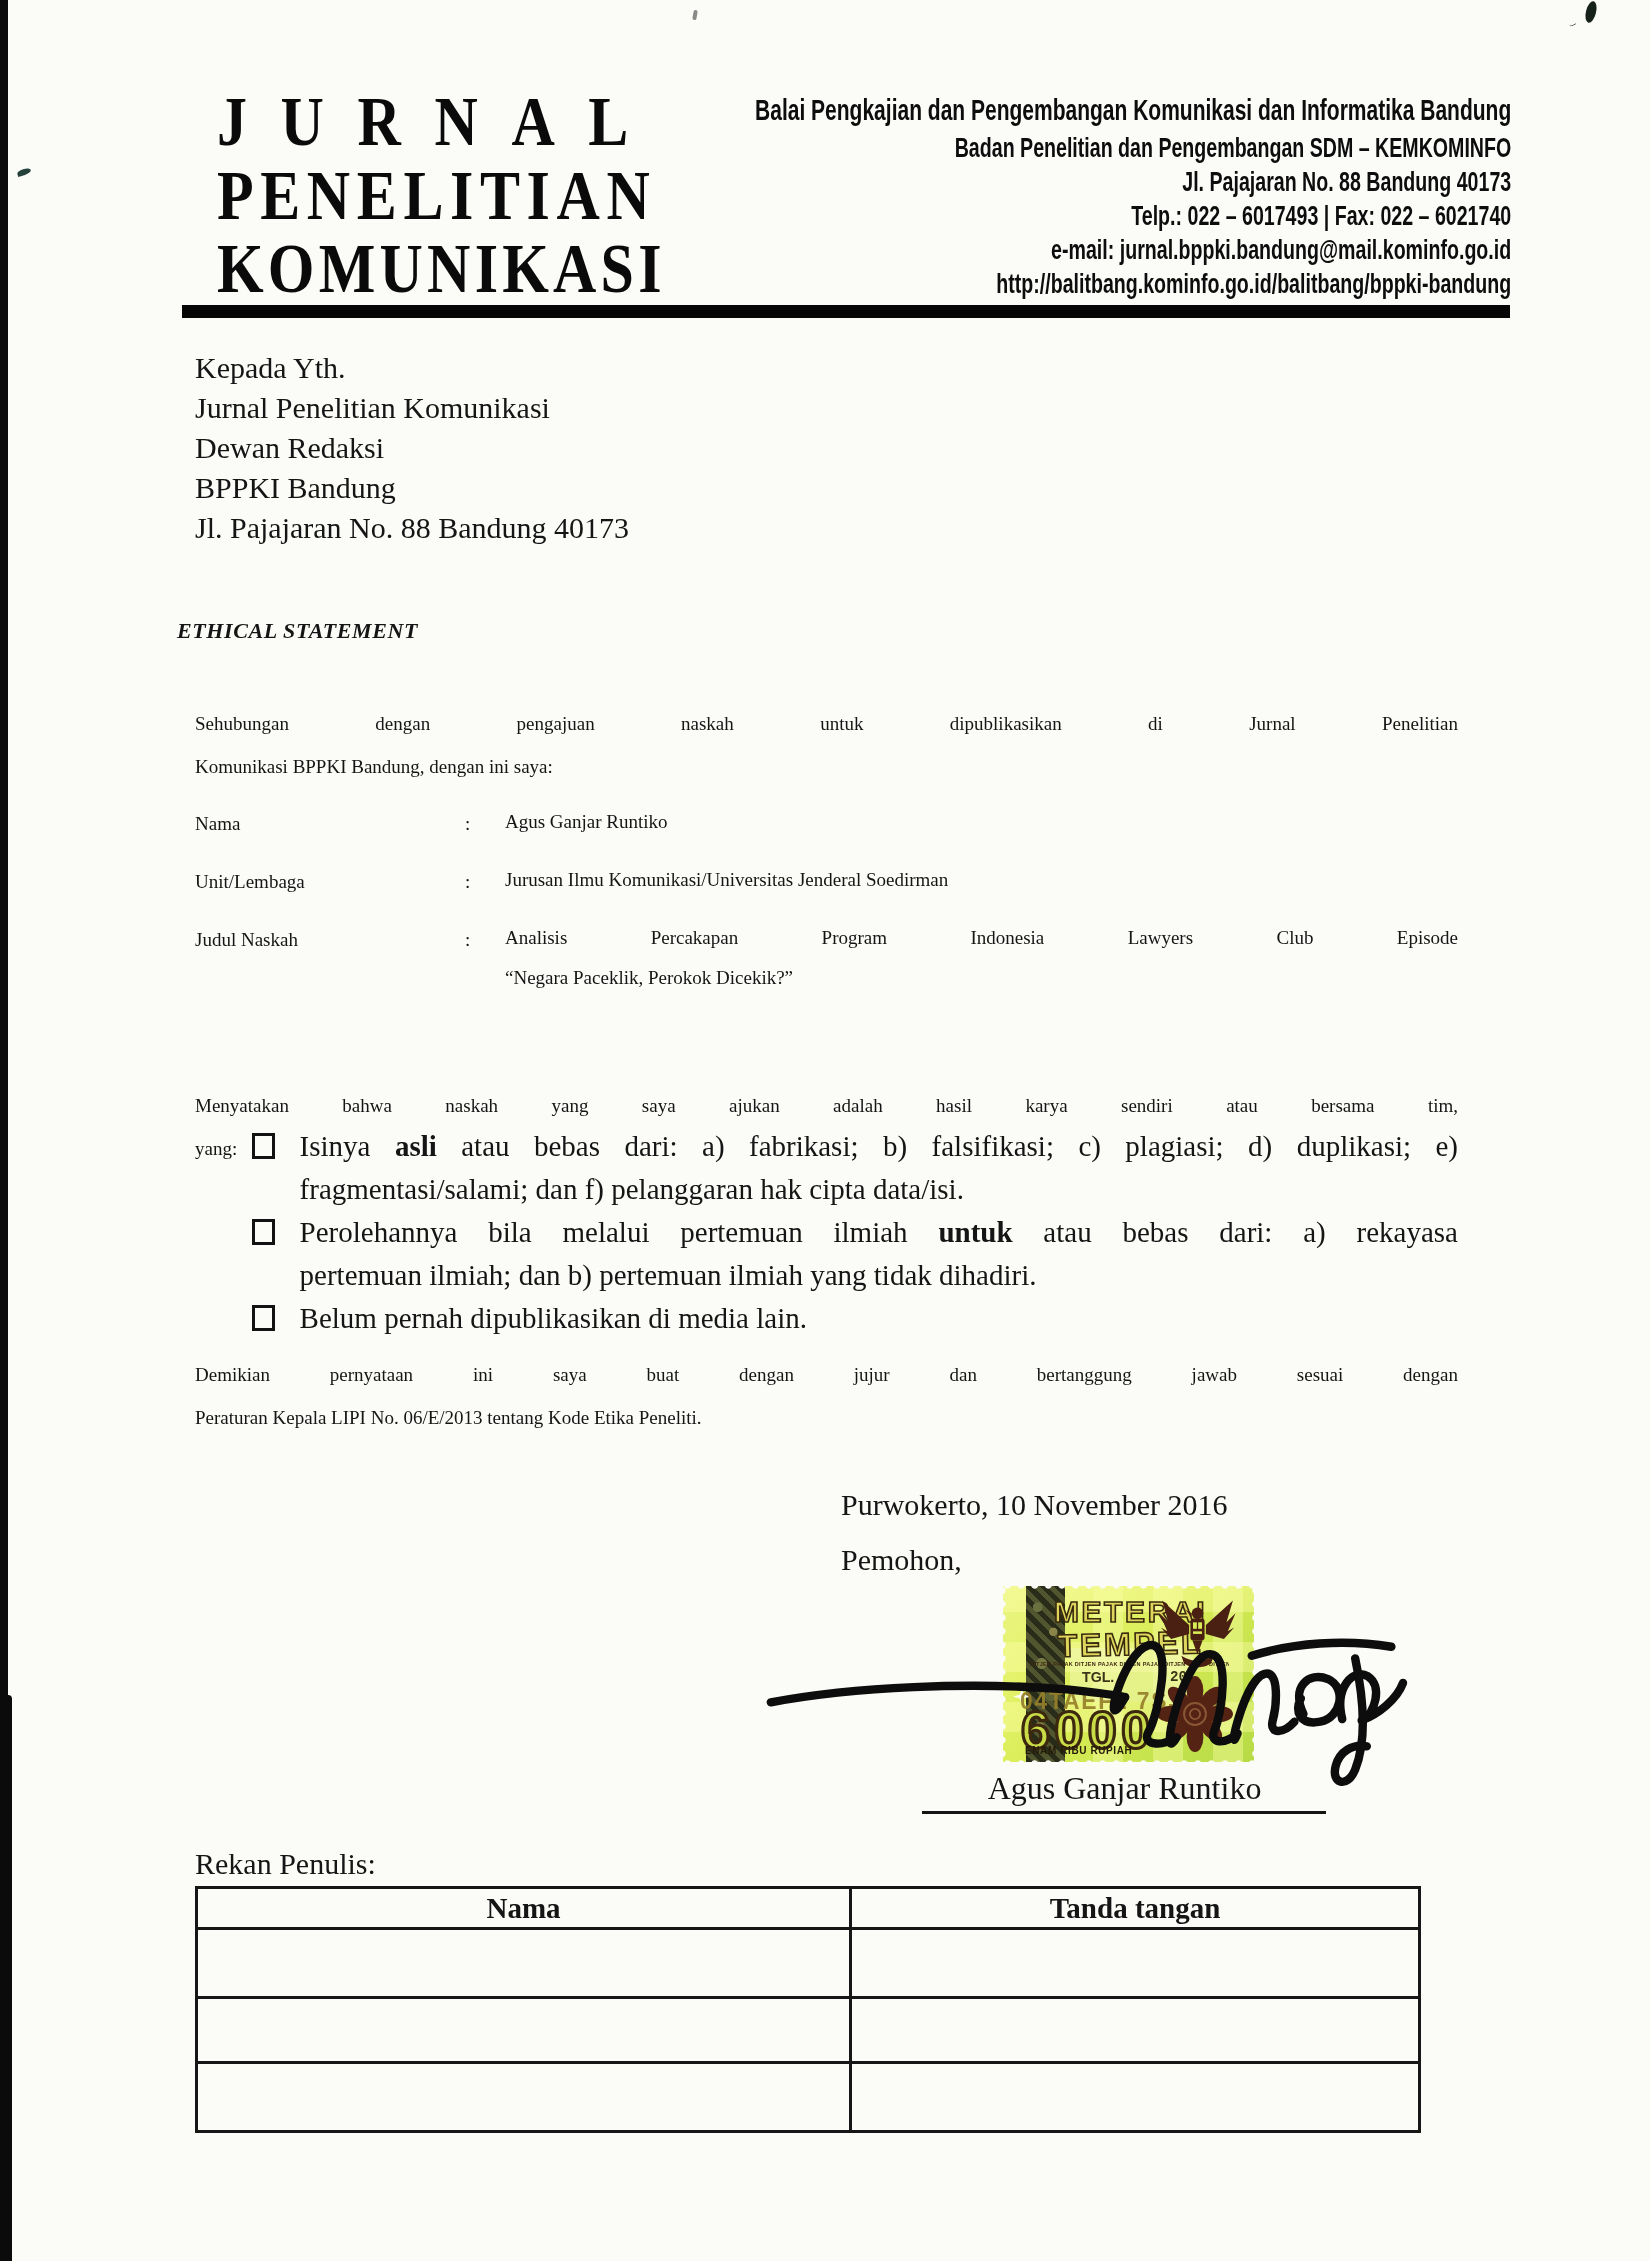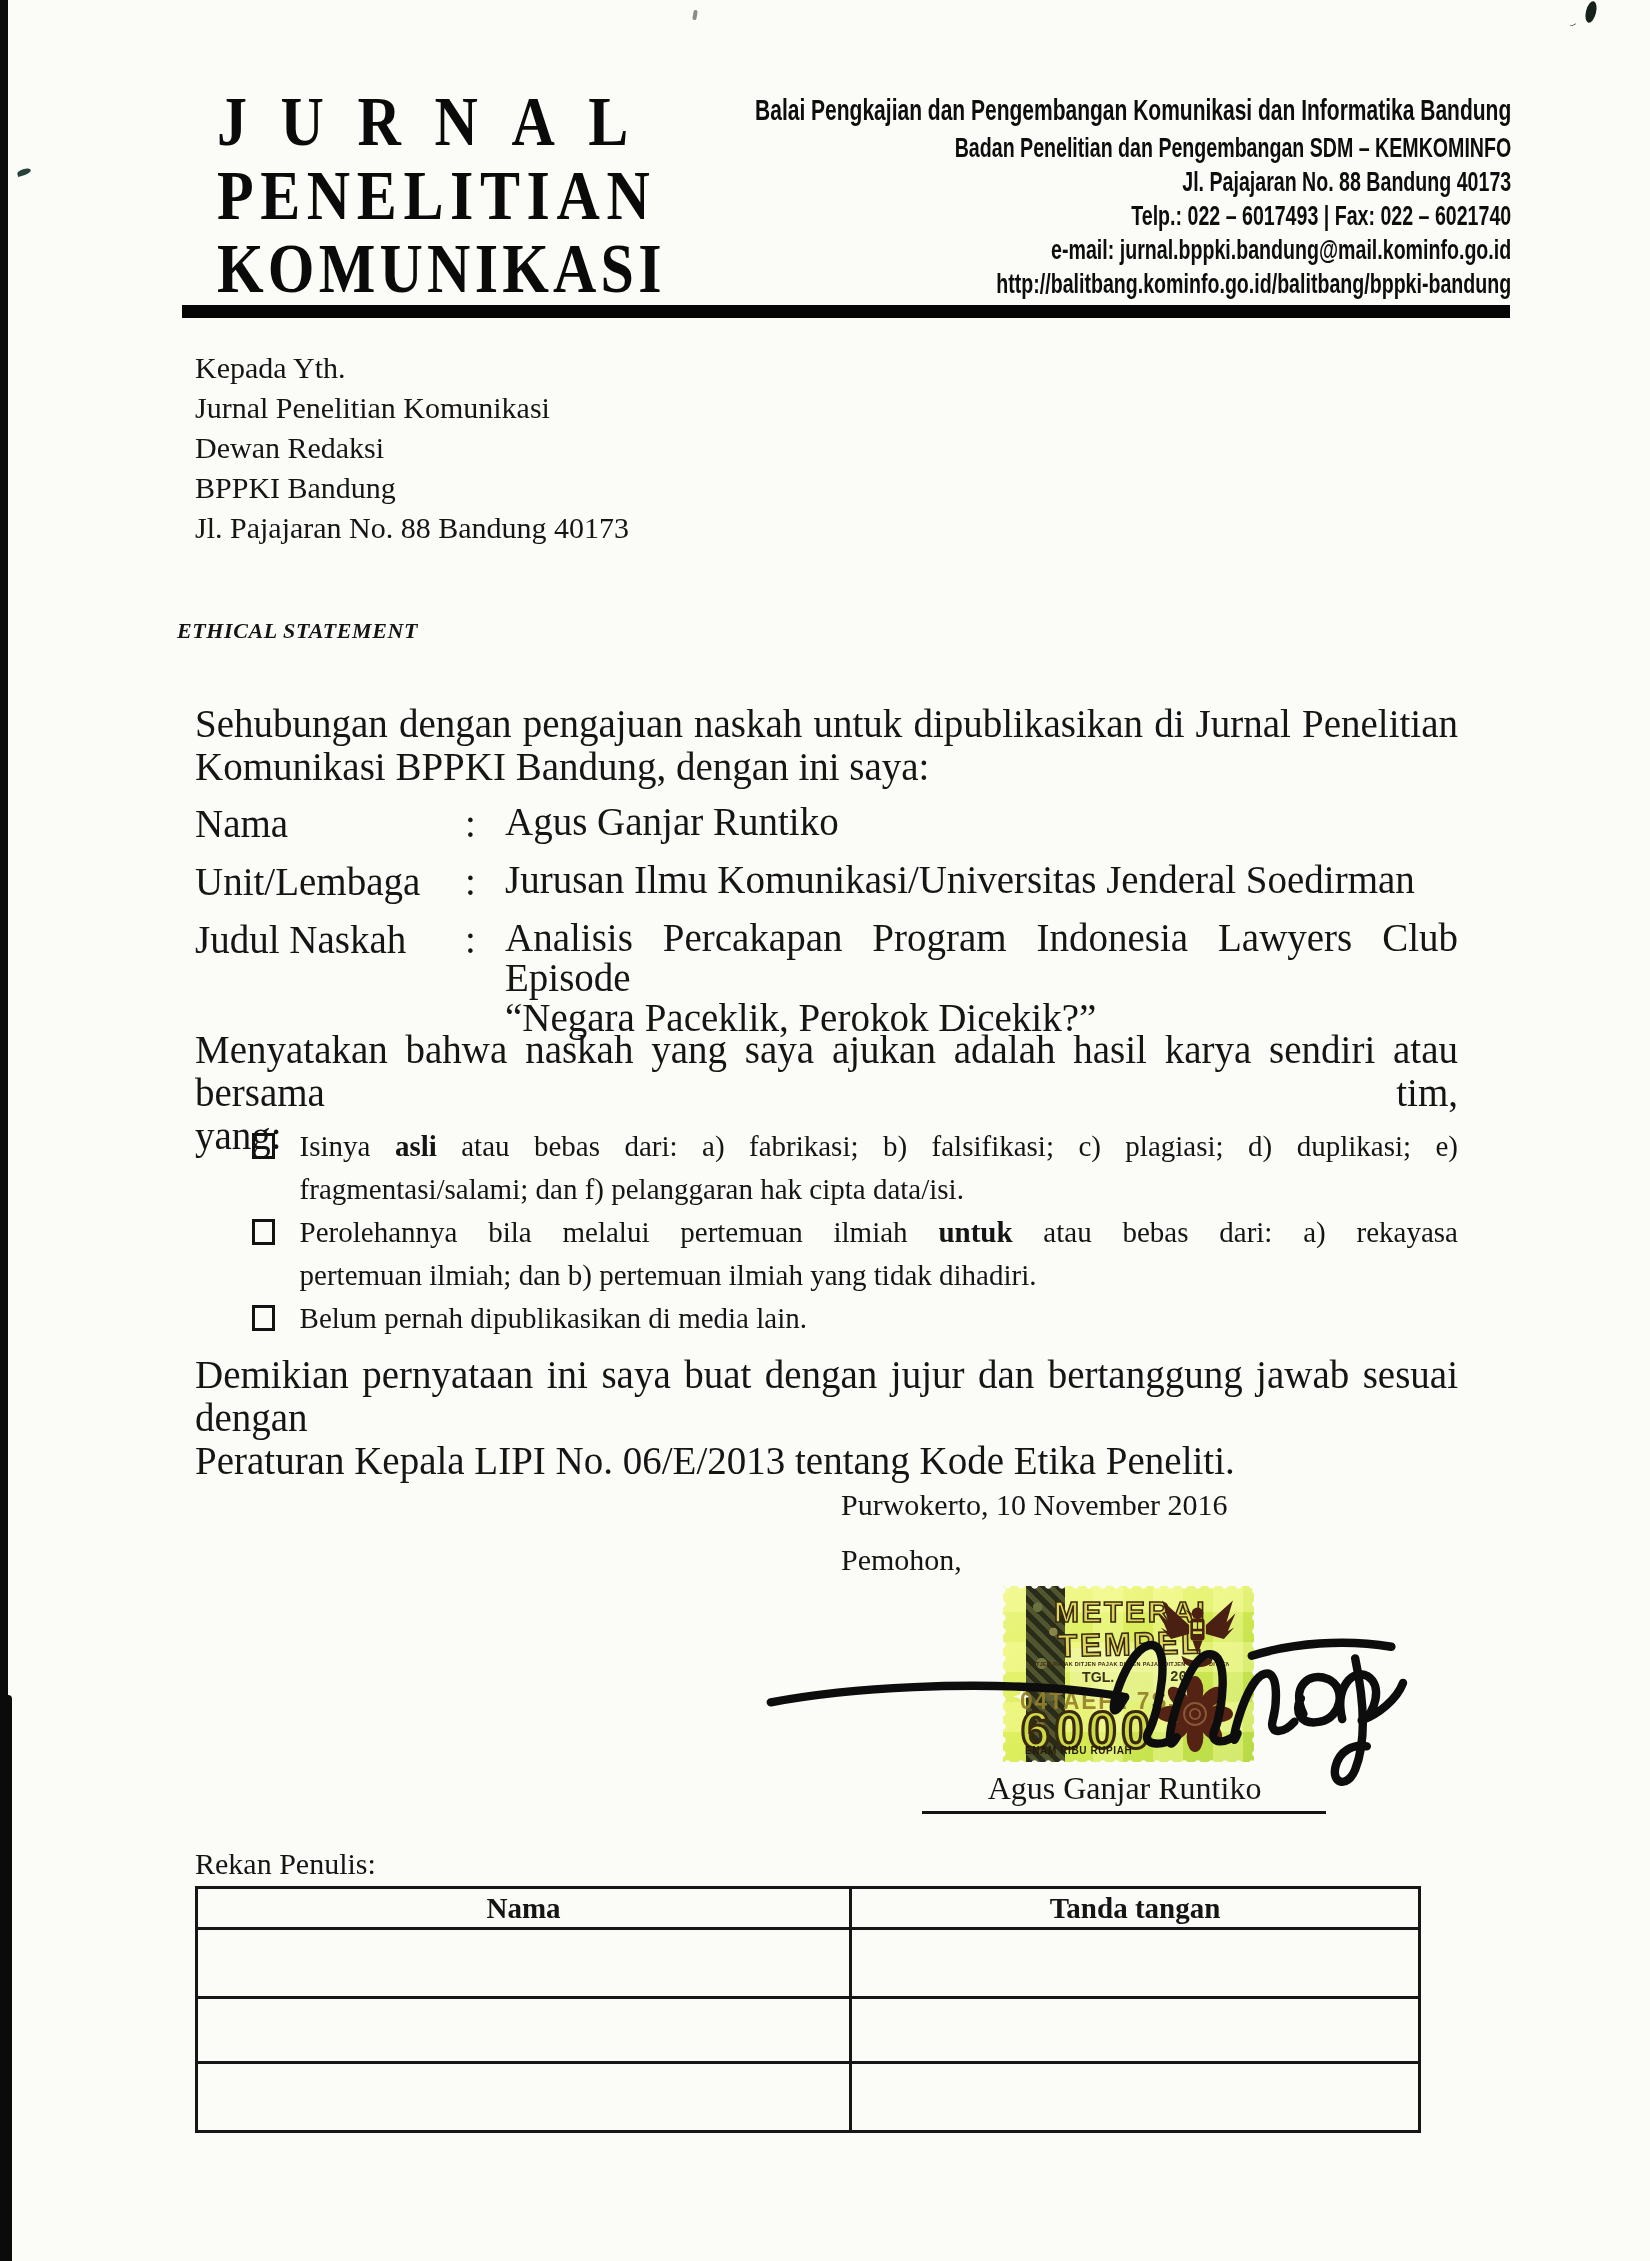--- a/index.html
+++ b/index.html
@@ -34,29 +34,29 @@
   .header-rule { left:182px; top:305px; width:1328px; height:13px; background:#060606; }
 
   
   .recipient { left:195px; top:348px; font-size:30px; line-height:40px; }
 
   
   .doc-title { left:177px; top:618px; width:1265px; text-align:left;
     font-size:22px; font-weight:bold; font-style:italic; letter-spacing:0.6px; }
 
   
-  .bodyblock { left:195px; width:1263px; font-size:39px; line-height:43px; }
+  .bodyblock { left:195px; width:1263px; font-size:19px; line-height:43px; }
   .jlast { text-align:justify; text-align-last:justify; }
   .intro { top:702px; }
   .details { top:802px; }
   .drow { display:flex; margin-bottom:15px; }
   .dlabel { width:270px; }
   .dcolon { width:40px; }
   .dvalue { flex:1; line-height:40px; }
-  .statement-lead { top:1028px; }
+  .statement-lead { top:1084px; }
   .decl-list { top:1125px; font-size:29px; line-height:43px; }
   .decl-item { display:flex; }
   .decl-box { width:23px; height:26px; border:3.2px solid #121212; margin-left:57px; margin-right:24.6px; margin-top:7.8px; flex:none; }
   .decl-text { flex:1; text-align:justify; }
   .closing { top:1353px; }
   b { font-weight:bold; }
 
   
   .place-date { left:841px; top:1488px; font-size:30px; }
   .role { left:841px; top:1543px; font-size:30px; }

